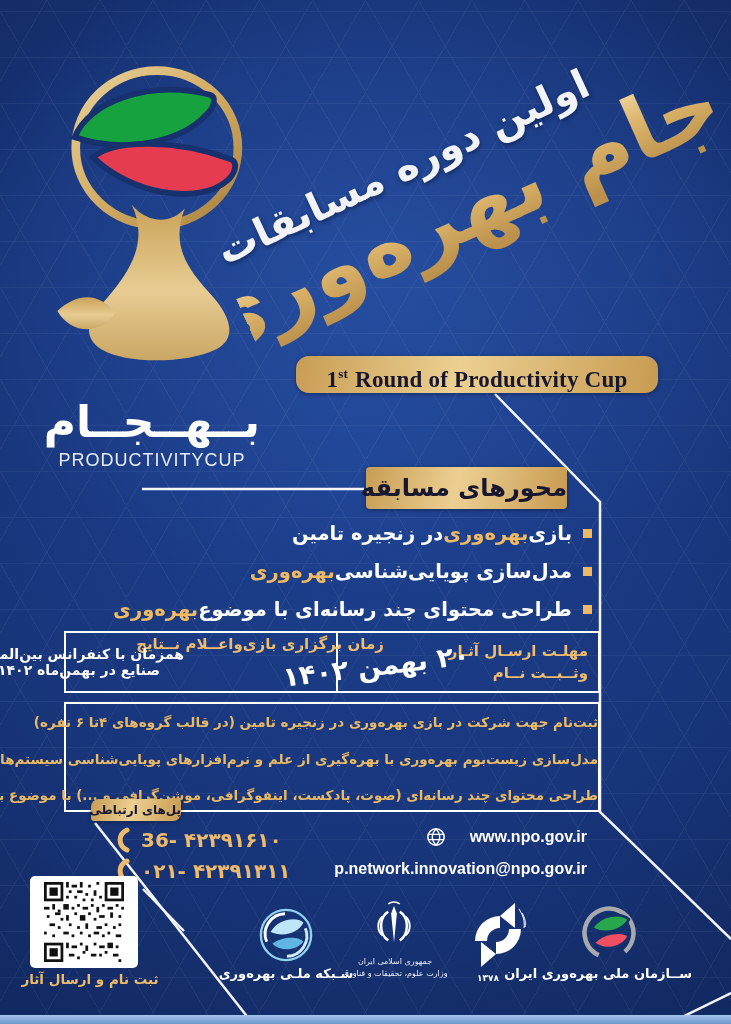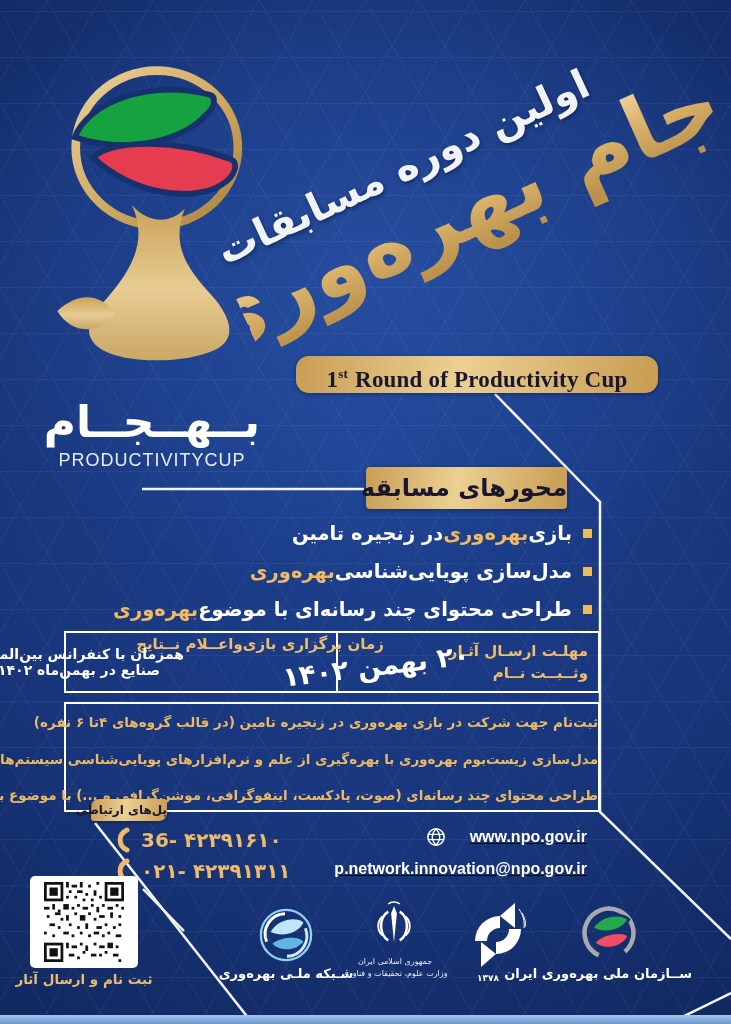--- a/index.html
+++ b/index.html
@@ -82,33 +82,33 @@
     text-align:center; }
   .cell-note { flex:1; display:flex; flex-direction:column; justify-content:center;
     text-align:center; color:#fff; font-weight:bold; font-size:14px; line-height:16px; white-space:nowrap; }
 
   
   .details-box { left:64px; top:702px; width:536px; height:110px; border:2px solid #fff; }
   .detail-line { height:36.6px; line-height:36.6px; text-align:center; white-space:nowrap;
     color:#eab964; font-weight:bold; font-size:13.5px; }
 
   
-  .contact-tab { left:91px; top:799px; width:76px; height:22px; border-radius:8px 3px 8px 3px;
+  .contact-tab { left:91px; top:799px; width:90px; height:22px; border-radius:8px 3px 8px 3px;
     font-size:12px; font-weight:bold; line-height:22px; }
   .phone-row { display:flex; align-items:center; gap:9px; height:26px; }
   .phone-row .num { direction:ltr; unicode-bidi:isolate; color:#eeba6c;
     font-size:20px; font-weight:bold; letter-spacing:1px; white-space:nowrap; }
-  .net-row { display:flex; align-items:center; gap:24px; height:24px; justify-content:flex-end;text-decoration:underline; }
+  .net-row { display:flex; align-items:center; gap:24px; height:24px; justify-content:flex-end; }
   .net-row .txt { color:#fff; font-weight:bold; font-size:16px;
     font-family:"Liberation Sans", sans-serif; white-space:nowrap; }
 
   
   .qr-box { left:30px; top:876px; width:108px; height:92px; background:#fff;
     border-radius:5px; display:flex; align-items:center; justify-content:center; }
-  .qr-label { left:2px; top:971px; width:164px; text-align:center;
+  .qr-label { left:8px; top:971px; width:164px; text-align:center;
     color:#eeba6c; font-size:13.5px; font-weight:bold; white-space:nowrap; }
 
   
   .logo-label { text-align:center; color:#fff; font-weight:bold; font-size:13px; white-space:nowrap; }
   .ministry-line { text-align:center; color:#e9edf6; font-size:8px; white-space:nowrap; }
   .assoc-year { color:#fff; font-size:9px; font-weight:bold; }
 
   .bottom-strip { left:0; top:1015px; width:731px; height:9px;
     background:linear-gradient(180deg,#a3c3ee,#6d97cd); }
 </style>

